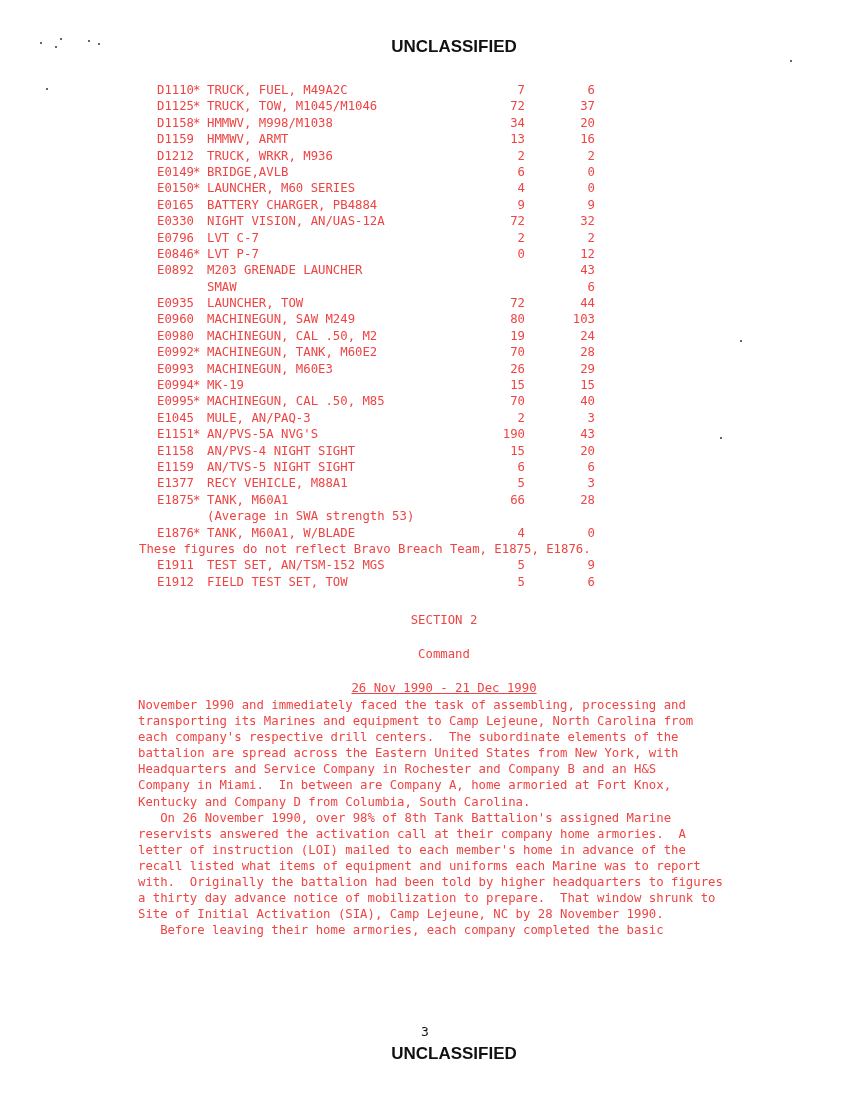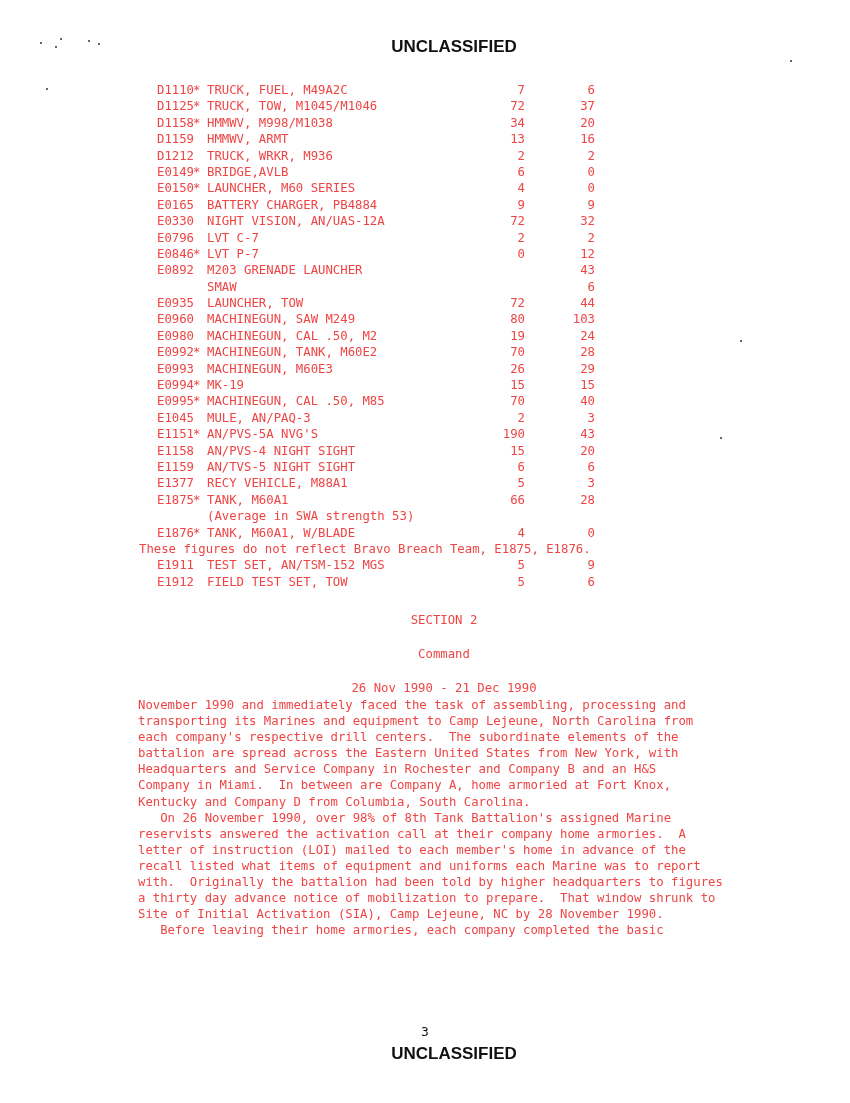--- a/index.html
+++ b/index.html
@@ -16,21 +16,21 @@
   .row .code { position: absolute; left: 0; width: 58px; margin-left: 18px; }
   .row .star { position: absolute; left: 54px; width: 12px; }
   .row .desc { position: absolute; left: 68px; }
   .row .q1 { position: absolute; left: 340px; width: 46px; text-align: right; }
   .row .q2 { position: absolute; left: 416px; width: 40px; text-align: right; }
   .row .note { position: absolute; left: 0; }
   .center-line { position: absolute; left: 0; width: 850px; text-align: center; }
   .section-title { top: 613px; }
   .section-sub { top: 647px; }
   .date-range { top: 681px; }
-  .date-range span { }
+  .date-range span { text-decoration: underline; }
   .body-text { position: absolute; left: 119px; top: 697px; width: 700px; }
   .body-text .line { height: 16.1px; line-height: 16.1px; white-space: pre; }
   .speck { position: absolute; background: #333; width: 2px; height: 2px; border-radius: 1px; }
 </style>
 </head>
 <body>
 
 <div class="banner top">UNCLASSIFIED</div>
 
 <div class="table mono" id="equip-table">

